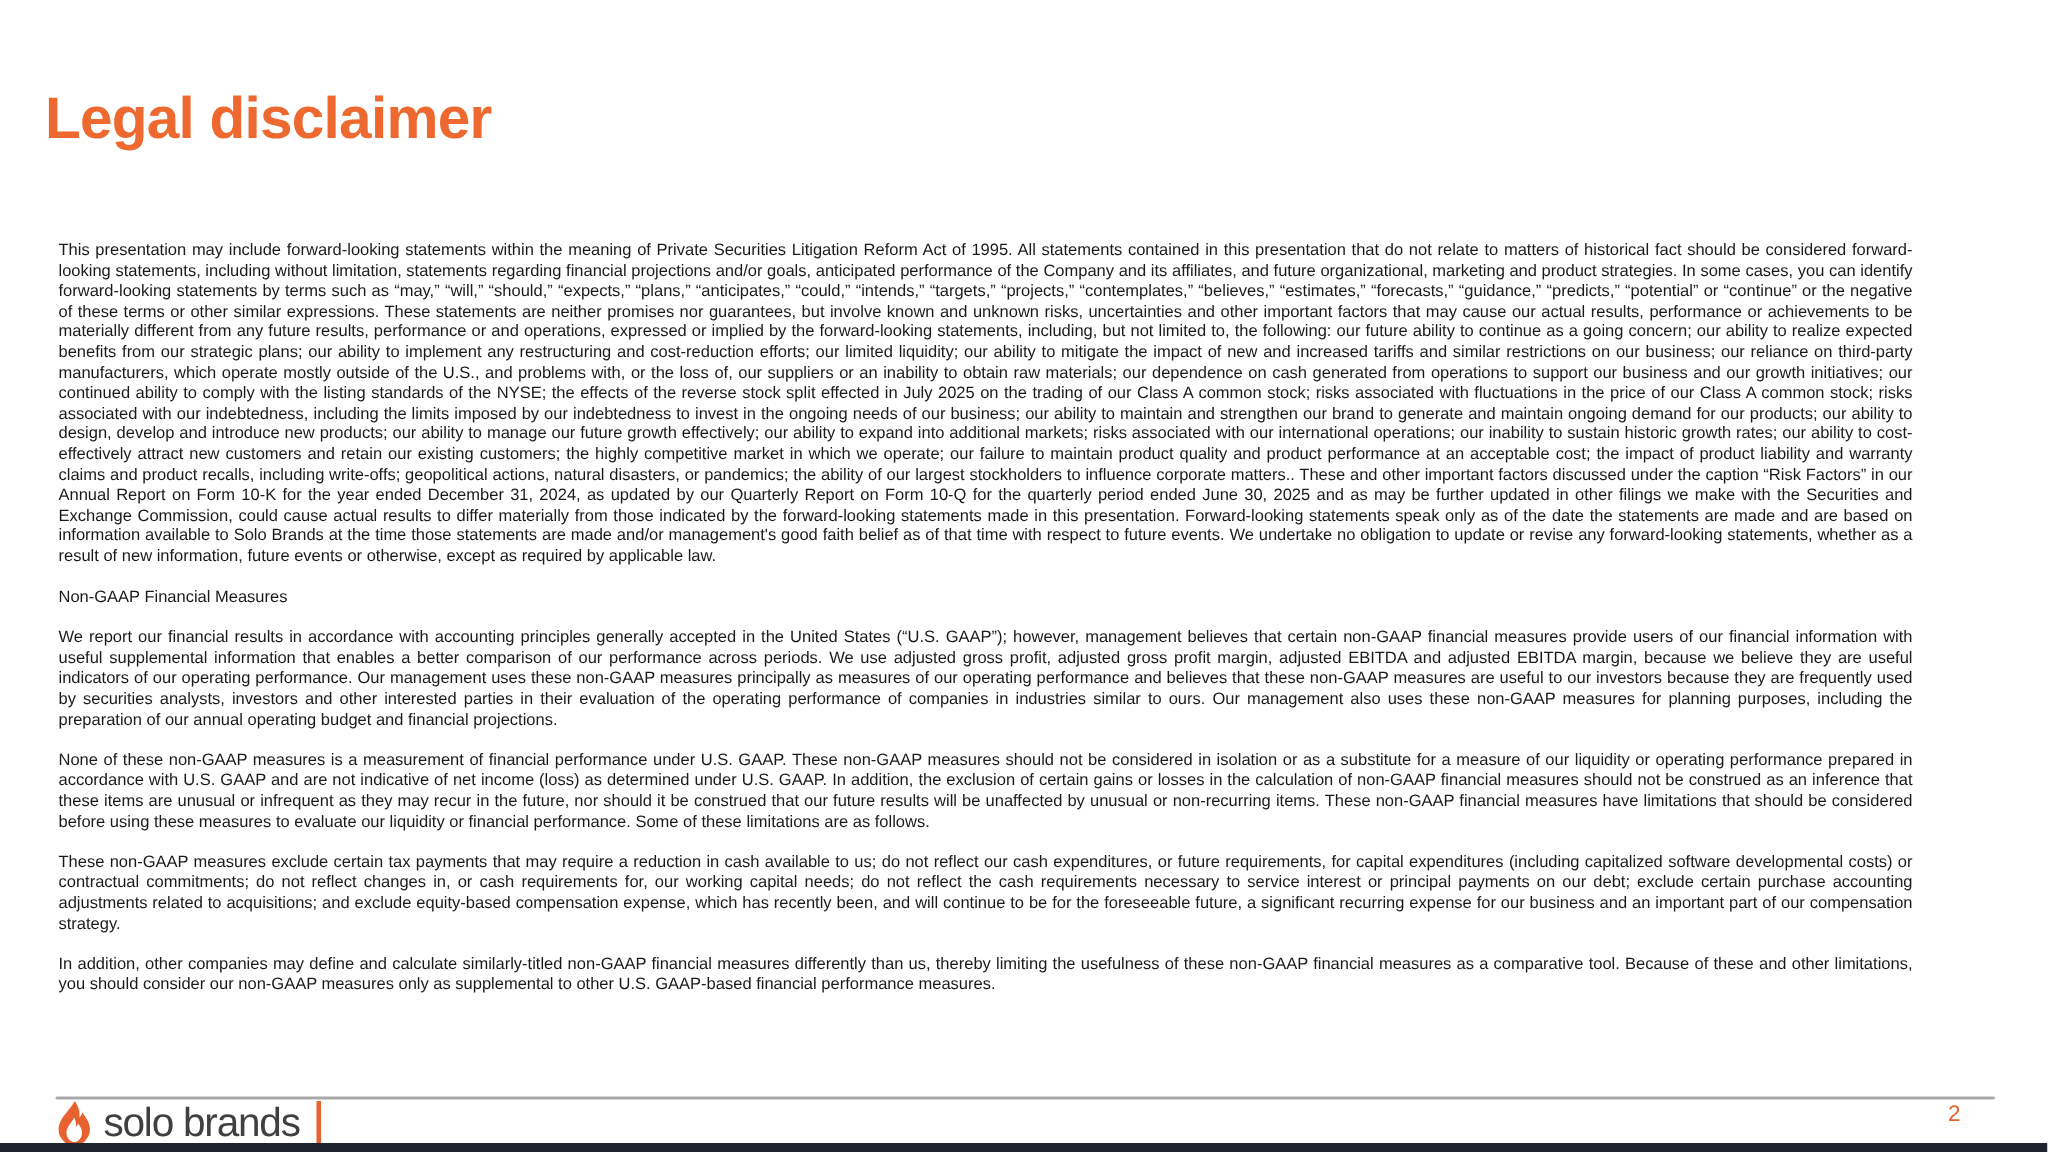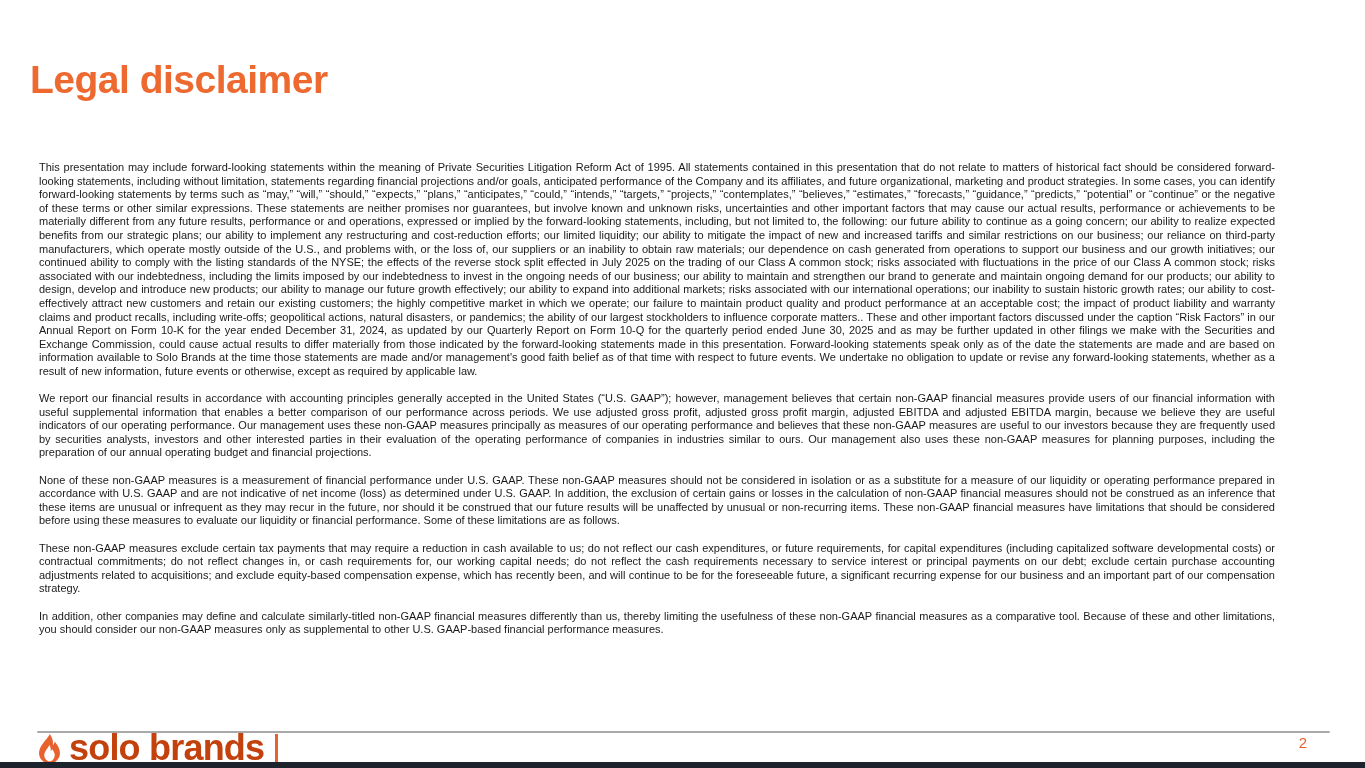--- a/index.html
+++ b/index.html
@@ -50,24 +50,24 @@
     position: absolute;
     left: 37px;
     top: 733px;
     display: flex;
     align-items: center;
     gap: 7px;
     height: 32px;
   }
   .flame { display: inline-flex; align-items: center; }
   .logo-text {
-    font-size: 36px;
-    font-weight: 700;
+    font-size: 27px;
+    font-weight: 400;
     letter-spacing: -0.8px;
-    color: #c2410c;
+    color: #404040;
     line-height: 1;
     padding-bottom: 2px;
   }
   .logo-bar {
     display: inline-block;
     width: 3px;
     height: 30px;
     background: #E8622F;
     margin-left: 4px;
   }
@@ -91,20 +91,21 @@
 </style>
 </head>
 <body>
 
 <div class="slide">
 
   <h1 class="title">Legal disclaimer</h1>
 
   <div class="body-text">
     <p>This presentation may include forward-looking statements within the meaning of Private Securities Litigation Reform Act of 1995. All statements contained in this presentation that do not relate to matters of historical fact should be considered forward-looking statements, including without limitation, statements regarding financial projections and/or goals, anticipated performance of the Company and its affiliates, and future organizational, marketing and product strategies. In some cases, you can identify forward-looking statements by terms such as “may,” “will,” “should,” “expects,” “plans,” “anticipates,” “could,” “intends,” “targets,” “projects,” “contemplates,” “believes,” “estimates,” “forecasts,” “guidance,” “predicts,” “potential” or “continue” or the negative of these terms or other similar expressions. These statements are neither promises nor guarantees, but involve known and unknown risks, uncertainties and other important factors that may cause our actual results, performance or achievements to be materially different from any future results, performance or and operations, expressed or implied by the forward-looking statements, including, but not limited to, the following: our future ability to continue as a going concern; our ability to realize expected benefits from our strategic plans; our ability to implement any restructuring and cost-reduction efforts; our limited liquidity; our ability to mitigate the impact of new and increased tariffs and similar restrictions on our business; our reliance on third-party manufacturers, which operate mostly outside of the U.S., and problems with, or the loss of, our suppliers or an inability to obtain raw materials; our dependence on cash generated from operations to support our business and our growth initiatives; our continued ability to comply with the listing standards of the NYSE; the effects of the reverse stock split effected in July 2025 on the trading of our Class A common stock; risks associated with fluctuations in the price of our Class A common stock; risks associated with our indebtedness, including the limits imposed by our indebtedness to invest in the ongoing needs of our business; our ability to maintain and strengthen our brand to generate and maintain ongoing demand for our products; our ability to design, develop and introduce new products; our ability to manage our future growth effectively; our ability to expand into additional markets; risks associated with our international operations; our inability to sustain historic growth rates; our ability to cost-effectively attract new customers and retain our existing customers; the highly competitive market in which we operate; our failure to maintain product quality and product performance at an acceptable cost; the impact of product liability and warranty claims and product recalls, including write-offs; geopolitical actions, natural disasters, or pandemics; the ability of our largest stockholders to influence corporate matters.. These and other important factors discussed under the caption “Risk Factors” in our Annual Report on Form 10-K for the year ended December 31, 2024, as updated by our Quarterly Report on Form 10-Q for the quarterly period ended June 30, 2025 and as may be further updated in other filings we make with the Securities and Exchange Commission, could cause actual results to differ materially from those indicated by the forward-looking statements made in this presentation. Forward-looking statements speak only as of the date the statements are made and are based on information available to Solo Brands at the time those statements are made and/or management's good faith belief as of that time with respect to future events. We undertake no obligation to update or revise any forward-looking statements, whether as a result of new information, future events or otherwise, except as required by applicable law.</p>
+    <p class="section-heading">Non-GAAP Financial Measures</p>
     <p>We report our financial results in accordance with accounting principles generally accepted in the United States (“U.S. GAAP”); however, management believes that certain non-GAAP financial measures provide users of our financial information with useful supplemental information that enables a better comparison of our performance across periods. We use adjusted gross profit, adjusted gross profit margin, adjusted EBITDA and adjusted EBITDA margin, because we believe they are useful indicators of our operating performance. Our management uses these non-GAAP measures principally as measures of our operating performance and believes that these non-GAAP measures are useful to our investors because they are frequently used by securities analysts, investors and other interested parties in their evaluation of the operating performance of companies in industries similar to ours. Our management also uses these non-GAAP measures for planning purposes, including the preparation of our annual operating budget and financial projections.</p>
     <p>None of these non-GAAP measures is a measurement of financial performance under U.S. GAAP. These non-GAAP measures should not be considered in isolation or as a substitute for a measure of our liquidity or operating performance prepared in accordance with U.S. GAAP and are not indicative of net income (loss) as determined under U.S. GAAP. In addition, the exclusion of certain gains or losses in the calculation of non-GAAP financial measures should not be construed as an inference that these items are unusual or infrequent as they may recur in the future, nor should it be construed that our future results will be unaffected by unusual or non-recurring items. These non-GAAP financial measures have limitations that should be considered before using these measures to evaluate our liquidity or financial performance. Some of these limitations are as follows.</p>
     <p>These non-GAAP measures exclude certain tax payments that may require a reduction in cash available to us; do not reflect our cash expenditures, or future requirements, for capital expenditures (including capitalized software developmental costs) or contractual commitments; do not reflect changes in, or cash requirements for, our working capital needs; do not reflect the cash requirements necessary to service interest or principal payments on our debt; exclude certain purchase accounting adjustments related to acquisitions; and exclude equity-based compensation expense, which has recently been, and will continue to be for the foreseeable future, a significant recurring expense for our business and an important part of our compensation strategy.</p>
     <p>In addition, other companies may define and calculate similarly-titled non-GAAP financial measures differently than us, thereby limiting the usefulness of these non-GAAP financial measures as a comparative tool. Because of these and other limitations, you should consider our non-GAAP measures only as supplemental to other U.S. GAAP-based financial performance measures.</p>
   </div>
 
   <div class="footer-rule"></div>
 
   <div class="logo">
     <span class="flame">

